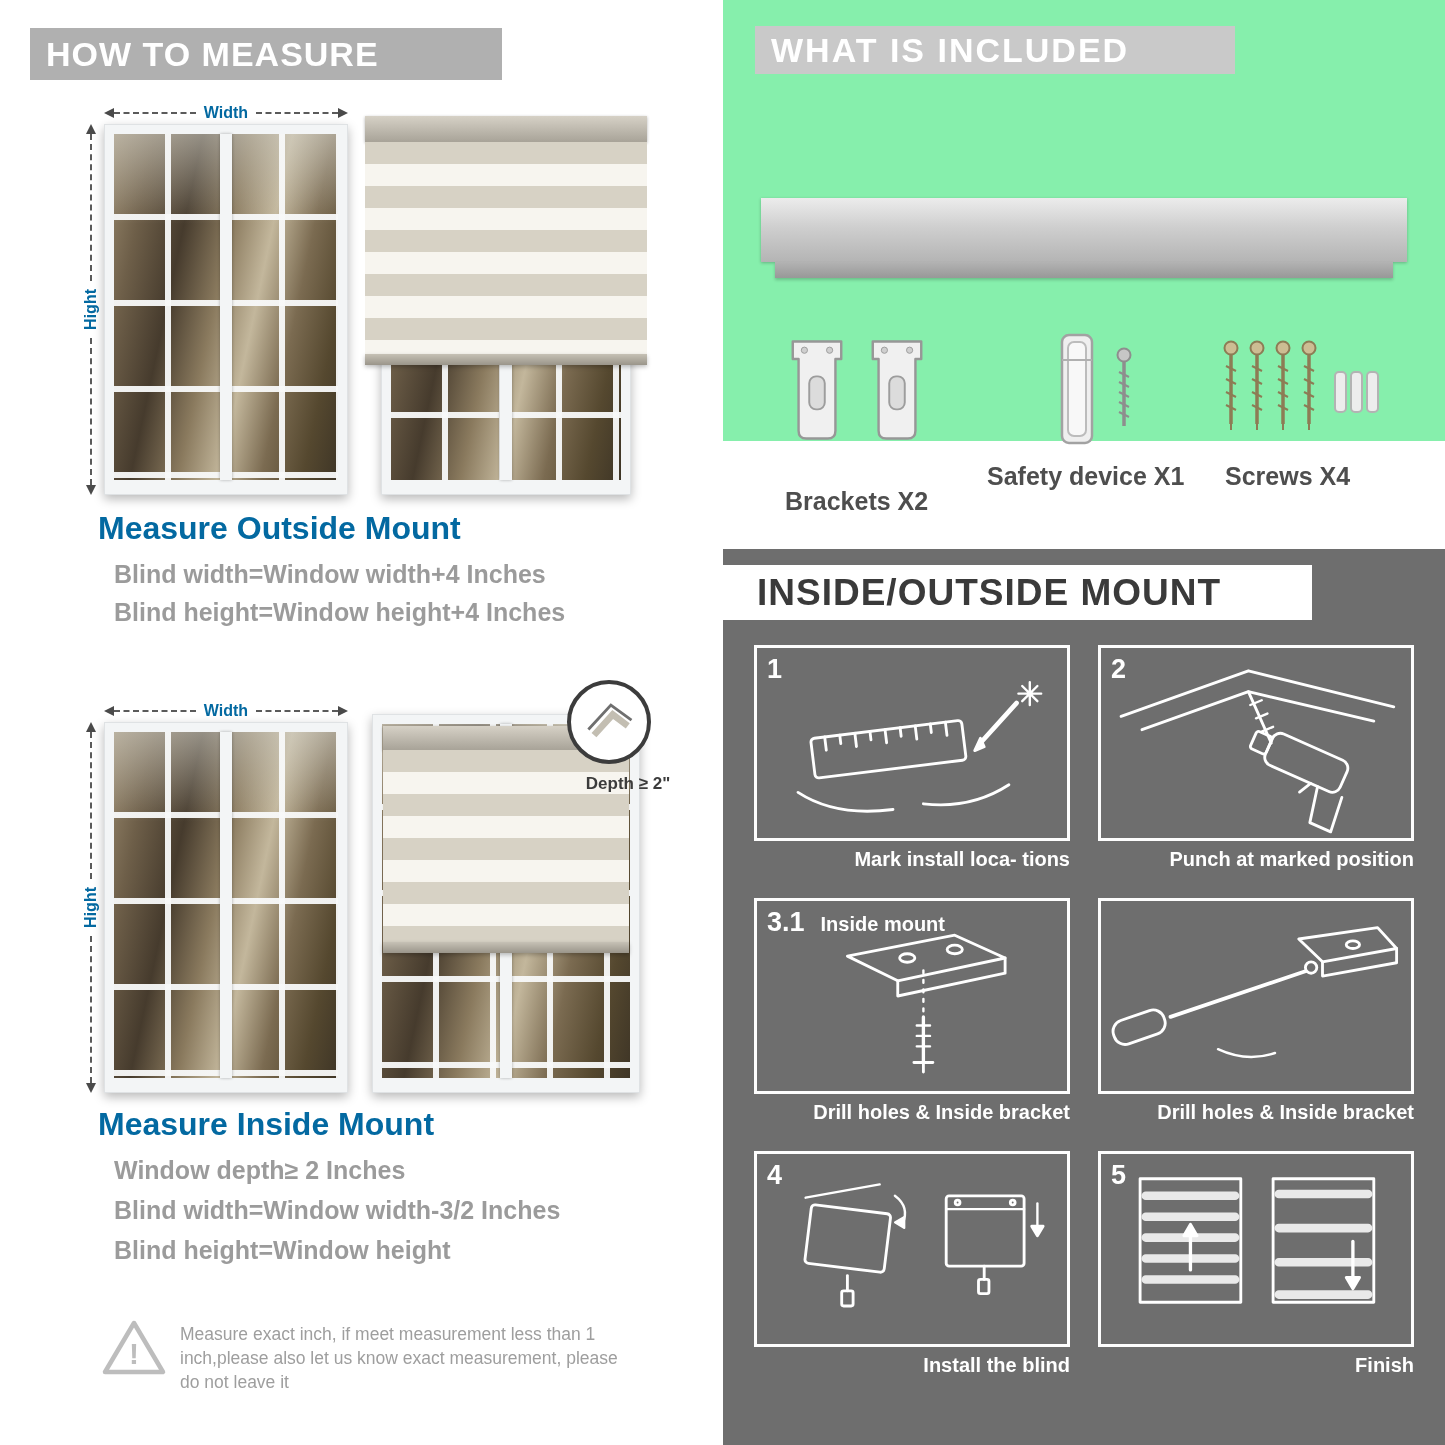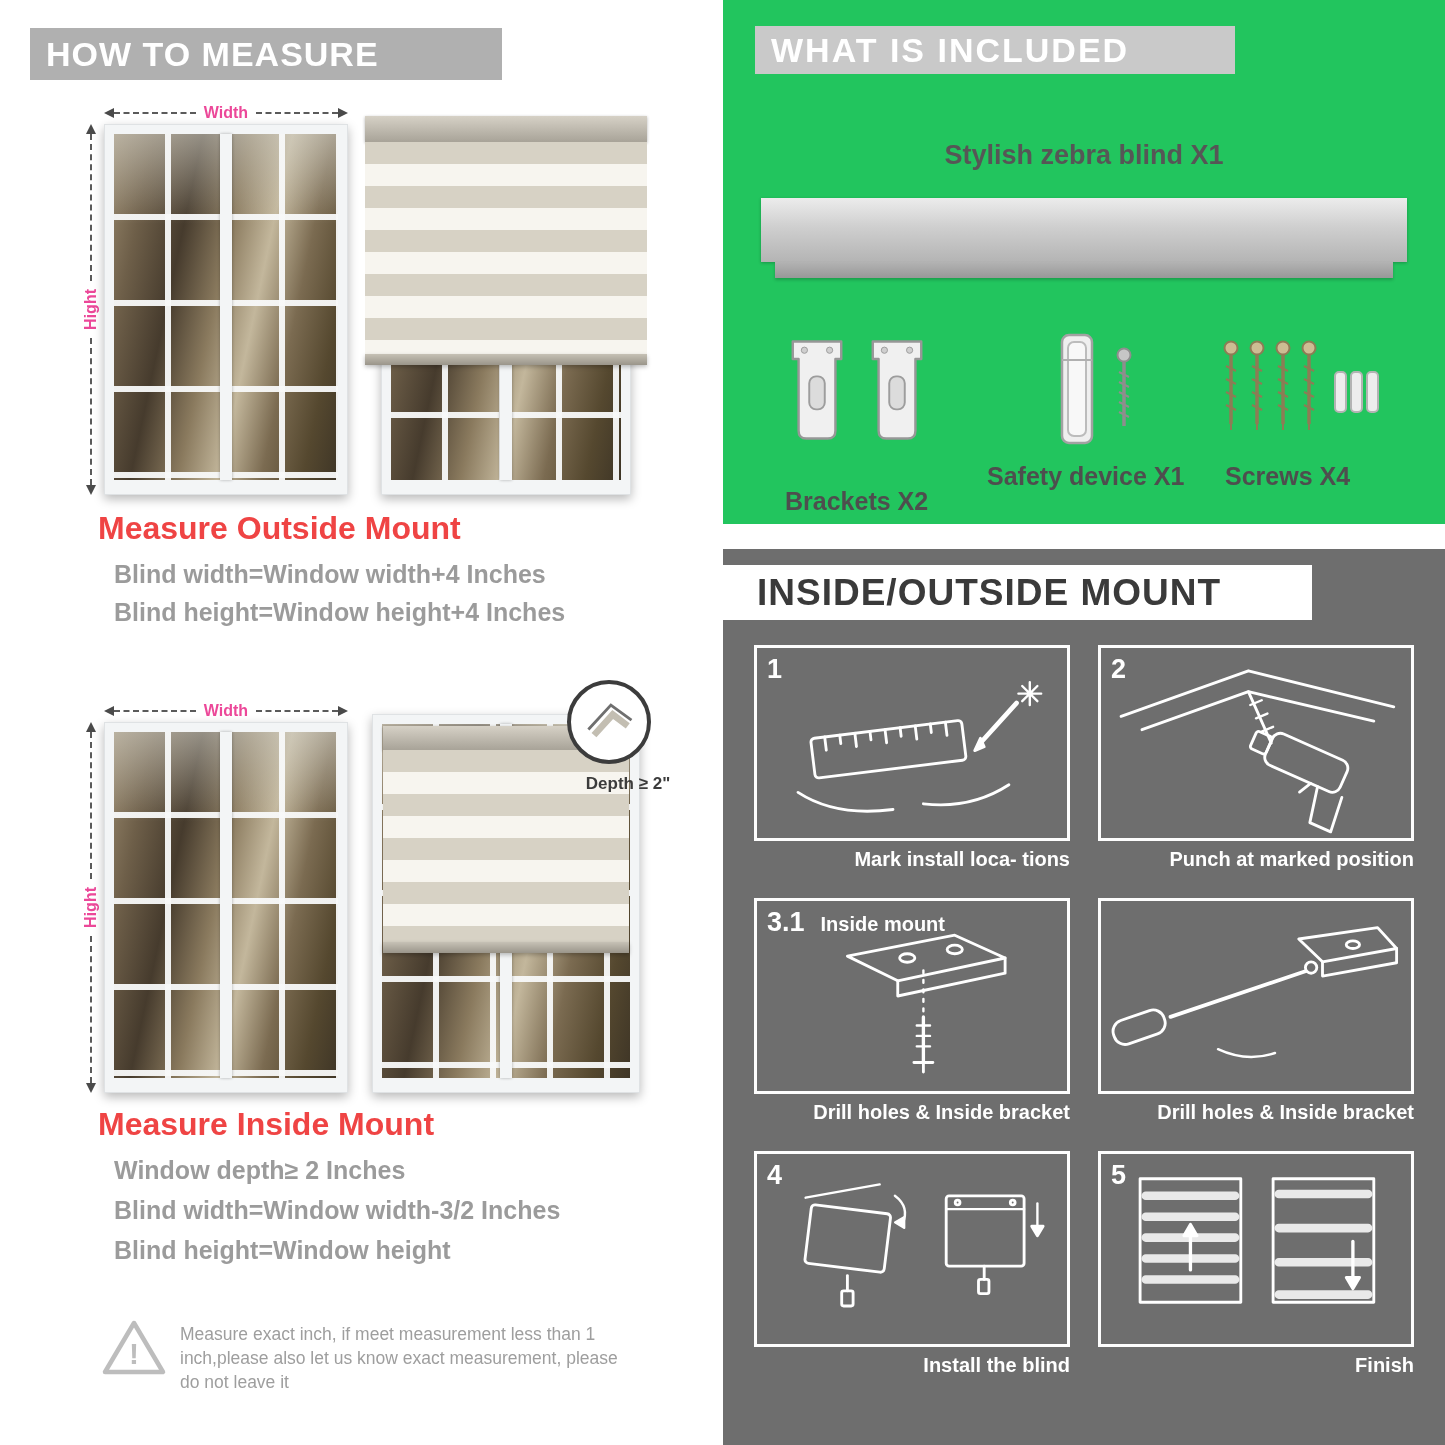--- a/index.html
+++ b/index.html
@@ -13,21 +13,21 @@
     background:#b0b0b0; color:#fff; font-size:34px; font-weight:bold;
     letter-spacing:1px; display:flex; align-items:center; padding-left:16px;
   }
 
   .win-illus { position:absolute; }
   .h-arrow { position:absolute; left:24px; right:0; top:0; height:22px; display:flex; align-items:center; }
   .ah { width:0; height:0; border-style:solid; flex:none; }
   .ah.l { border-width:5px 10px 5px 0; border-color:transparent #4a4a4a transparent transparent; }
   .ah.r { border-width:5px 0 5px 10px; border-color:transparent transparent transparent #4a4a4a; }
   .dash { flex:1; height:0; border-top:2px dashed #5a5a5a; }
-  .arrow-label { font-size:16px; font-weight:bold; color:#ec4899; padding:0 8px; white-space:nowrap; }
+  .arrow-label { font-size:16px; font-weight:bold; color:#0369a1; padding:0 8px; white-space:nowrap; }
   .v-arrow { position:absolute; left:0; top:22px; bottom:0; width:22px; display:flex; flex-direction:column; align-items:center; }
   .av { width:0; height:0; border-style:solid; flex:none; }
   .av.u { border-width:0 5px 10px 5px; border-color:transparent transparent #4a4a4a transparent; }
   .av.d { border-width:10px 5px 0 5px; border-color:#4a4a4a transparent transparent transparent; }
   .vdash { flex:1; width:0; border-left:2px dashed #5a5a5a; }
   .arrow-label.vert { writing-mode:vertical-rl; transform:rotate(180deg); padding:8px 0; }
 
   .window { position:absolute; background:#f3f5f6; border:1px solid #dfe2e4;
     box-shadow:0 4px 10px rgba(0,0,0,.28); padding:9px 9px 14px 9px; }
   .win-illus .window { left:24px; right:0; top:22px; bottom:0; }
@@ -51,29 +51,29 @@
   .shade1 { height:212px; } .shade2 { height:192px; }
   .rail { height:11px; background:linear-gradient(#c6c1b5,#9a958a); box-shadow:0 2px 4px rgba(0,0,0,.25); }
 
   .depth-circle { position:absolute; left:567px; top:680px; width:84px; height:84px;
     border:4px solid #3c3c3c; border-radius:50%; background:#fff; z-index:5;
     display:flex; align-items:center; justify-content:center; }
   .depth-circle svg { width:60px; height:60px; }
   .depth-label { position:absolute; left:566px; top:774px; width:124px; text-align:center;
     font-size:17px; font-weight:bold; color:#3c3c3c; z-index:5; }
 
-  .sec-title { position:absolute; left:98px; font-size:32px; font-weight:bold; color:#ef4444; }
+  .sec-title { position:absolute; left:98px; font-size:32px; font-weight:bold; color:#0369a1; }
   .measure-line { position:absolute; left:98px; font-size:25px; font-weight:bold; color:#9b9b9b;margin-left:16px; }
 
   .warn-svg { position:absolute; left:100px; top:1316px; width:68px; height:64px; }
   .warn-text { position:absolute; left:180px; top:1322px; width:448px;
     font-size:17.5px; line-height:24px; color:#9e9e9e; }
 
   
-  .right-top { position:absolute; left:723px; top:0; width:722px; height:524px; background:#22c55e; }
+  .right-top { position:absolute; left:723px; top:0; width:722px; height:441px; background:#86efac; }
   .included-header { position:absolute; left:32px; top:26px; width:480px; height:48px;
     background:#c9c9c9; color:#fff; font-size:34px; font-weight:bold; letter-spacing:2px;
     display:flex; align-items:center; padding-left:16px; }
   .blind-label { position:absolute; left:0; top:140px; width:100%; text-align:center;
     color:#565656; font-size:27px; font-weight:bold; }
   .headrail { position:absolute; left:38px; top:198px; width:646px; }
   .hr-top { height:64px; background:linear-gradient(180deg,#ececec 0%,#cfcfcf 45%,#b4b4b4 100%);
     box-shadow:0 1px 3px rgba(0,0,0,.25); }
   .hr-lip { margin:0 14px; height:16px; background:linear-gradient(180deg,#b3b3b3,#989898);
     box-shadow:0 2px 3px rgba(0,0,0,.2); }
@@ -183,21 +183,20 @@
   <div class="measure-line" style="top:1236px;">Blind height=Window height</div>
 
   <svg class="warn-svg" viewBox="0 0 68 62">
     <path d="M34 6 L63 55 L5 55 Z" fill="none" stroke="#bdbdbd" stroke-width="4.5" stroke-linejoin="round"></path>
     <text x="34" y="47" text-anchor="middle" font-size="30" font-weight="bold" fill="#bdbdbd">!</text>
   </svg>
   <div class="warn-text">Measure exact inch, if meet measurement less than 1 inch,please also let us know exact measurement, please do not leave it</div>
 
   <div class="right-top">
     <div class="included-header">WHAT IS INCLUDED</div>
-    <div class="blind-label">Stylish zebra blind X1</div>
 
     <div class="headrail">
       <div class="hr-top"></div>
       <div class="hr-lip"></div>
     </div>
 
     <svg class="part" style="left:62px; top:332px; width:64px; height:114px;" viewBox="0 0 66 114">
       <path d="M8 8 h50 v18 h-6 v74 q0 8 -8 8 h-22 q-8 0 -8 -8 v-74 h-6 z" fill="#f0f0f0" stroke="#979797" stroke-width="2.5" stroke-linejoin="round"></path>
       <rect x="25" y="44" width="16" height="34" rx="7" fill="#dcdcdc" stroke="#9d9d9d" stroke-width="2"></rect>
       <circle cx="20" cy="17" r="3.2" fill="#cfcfcf" stroke="#9d9d9d"></circle>

